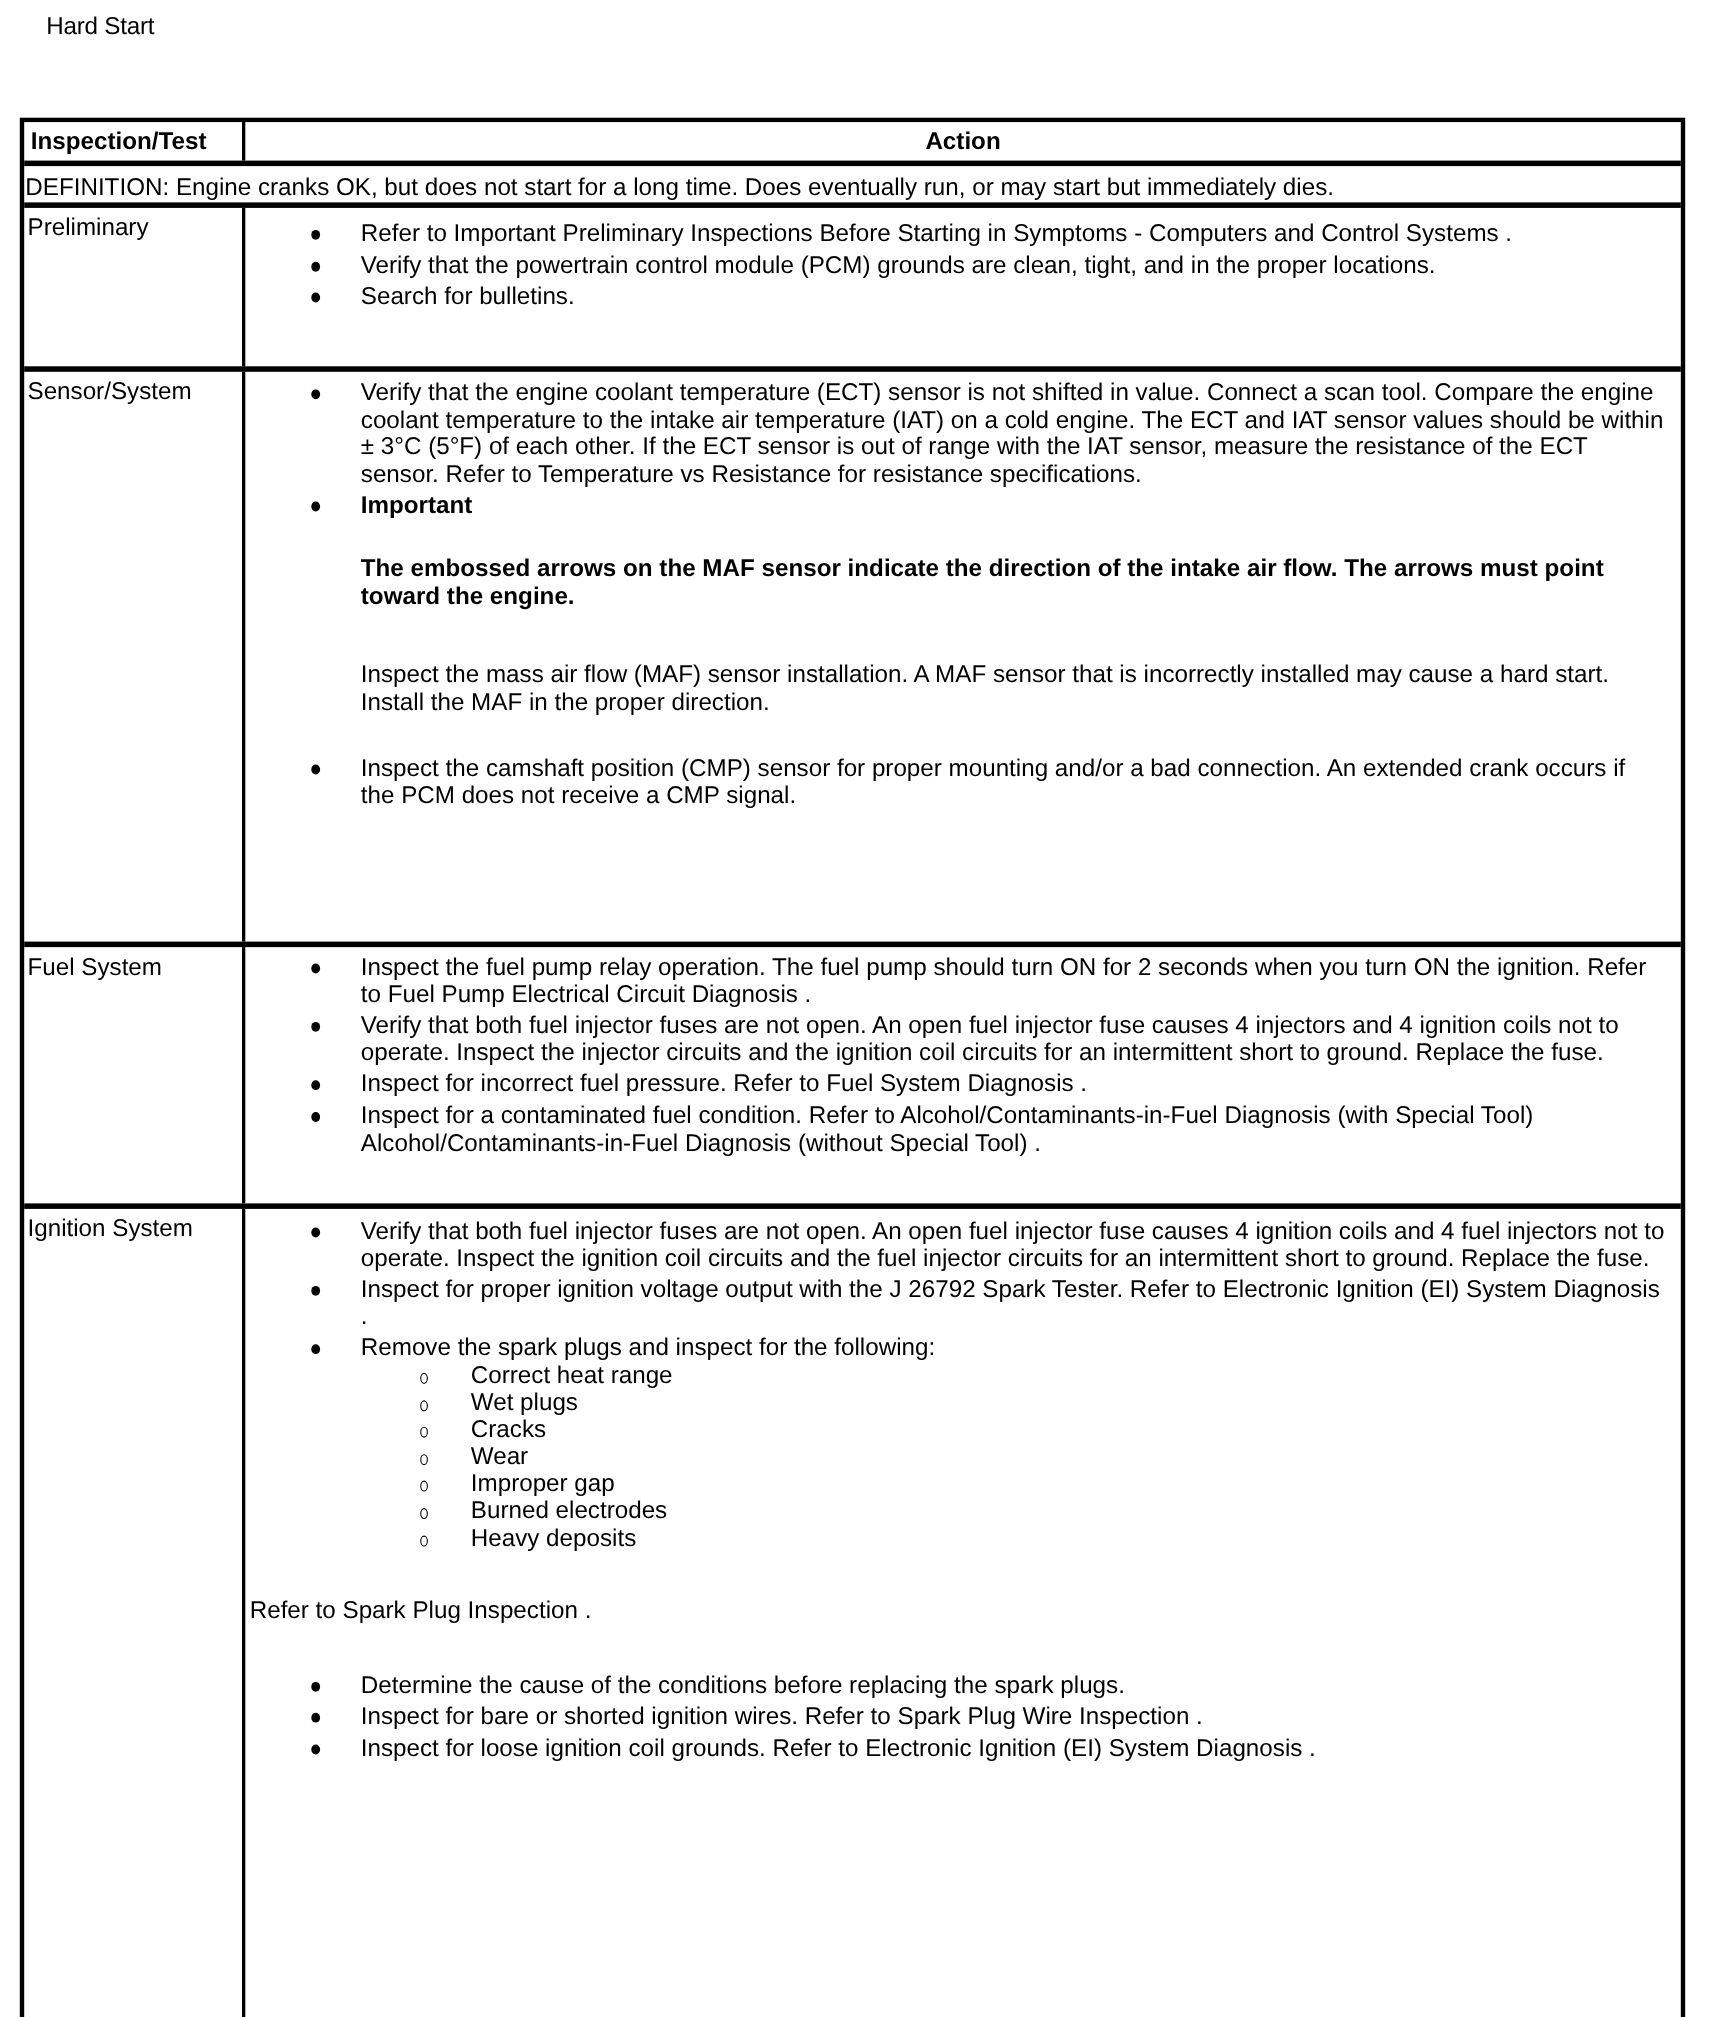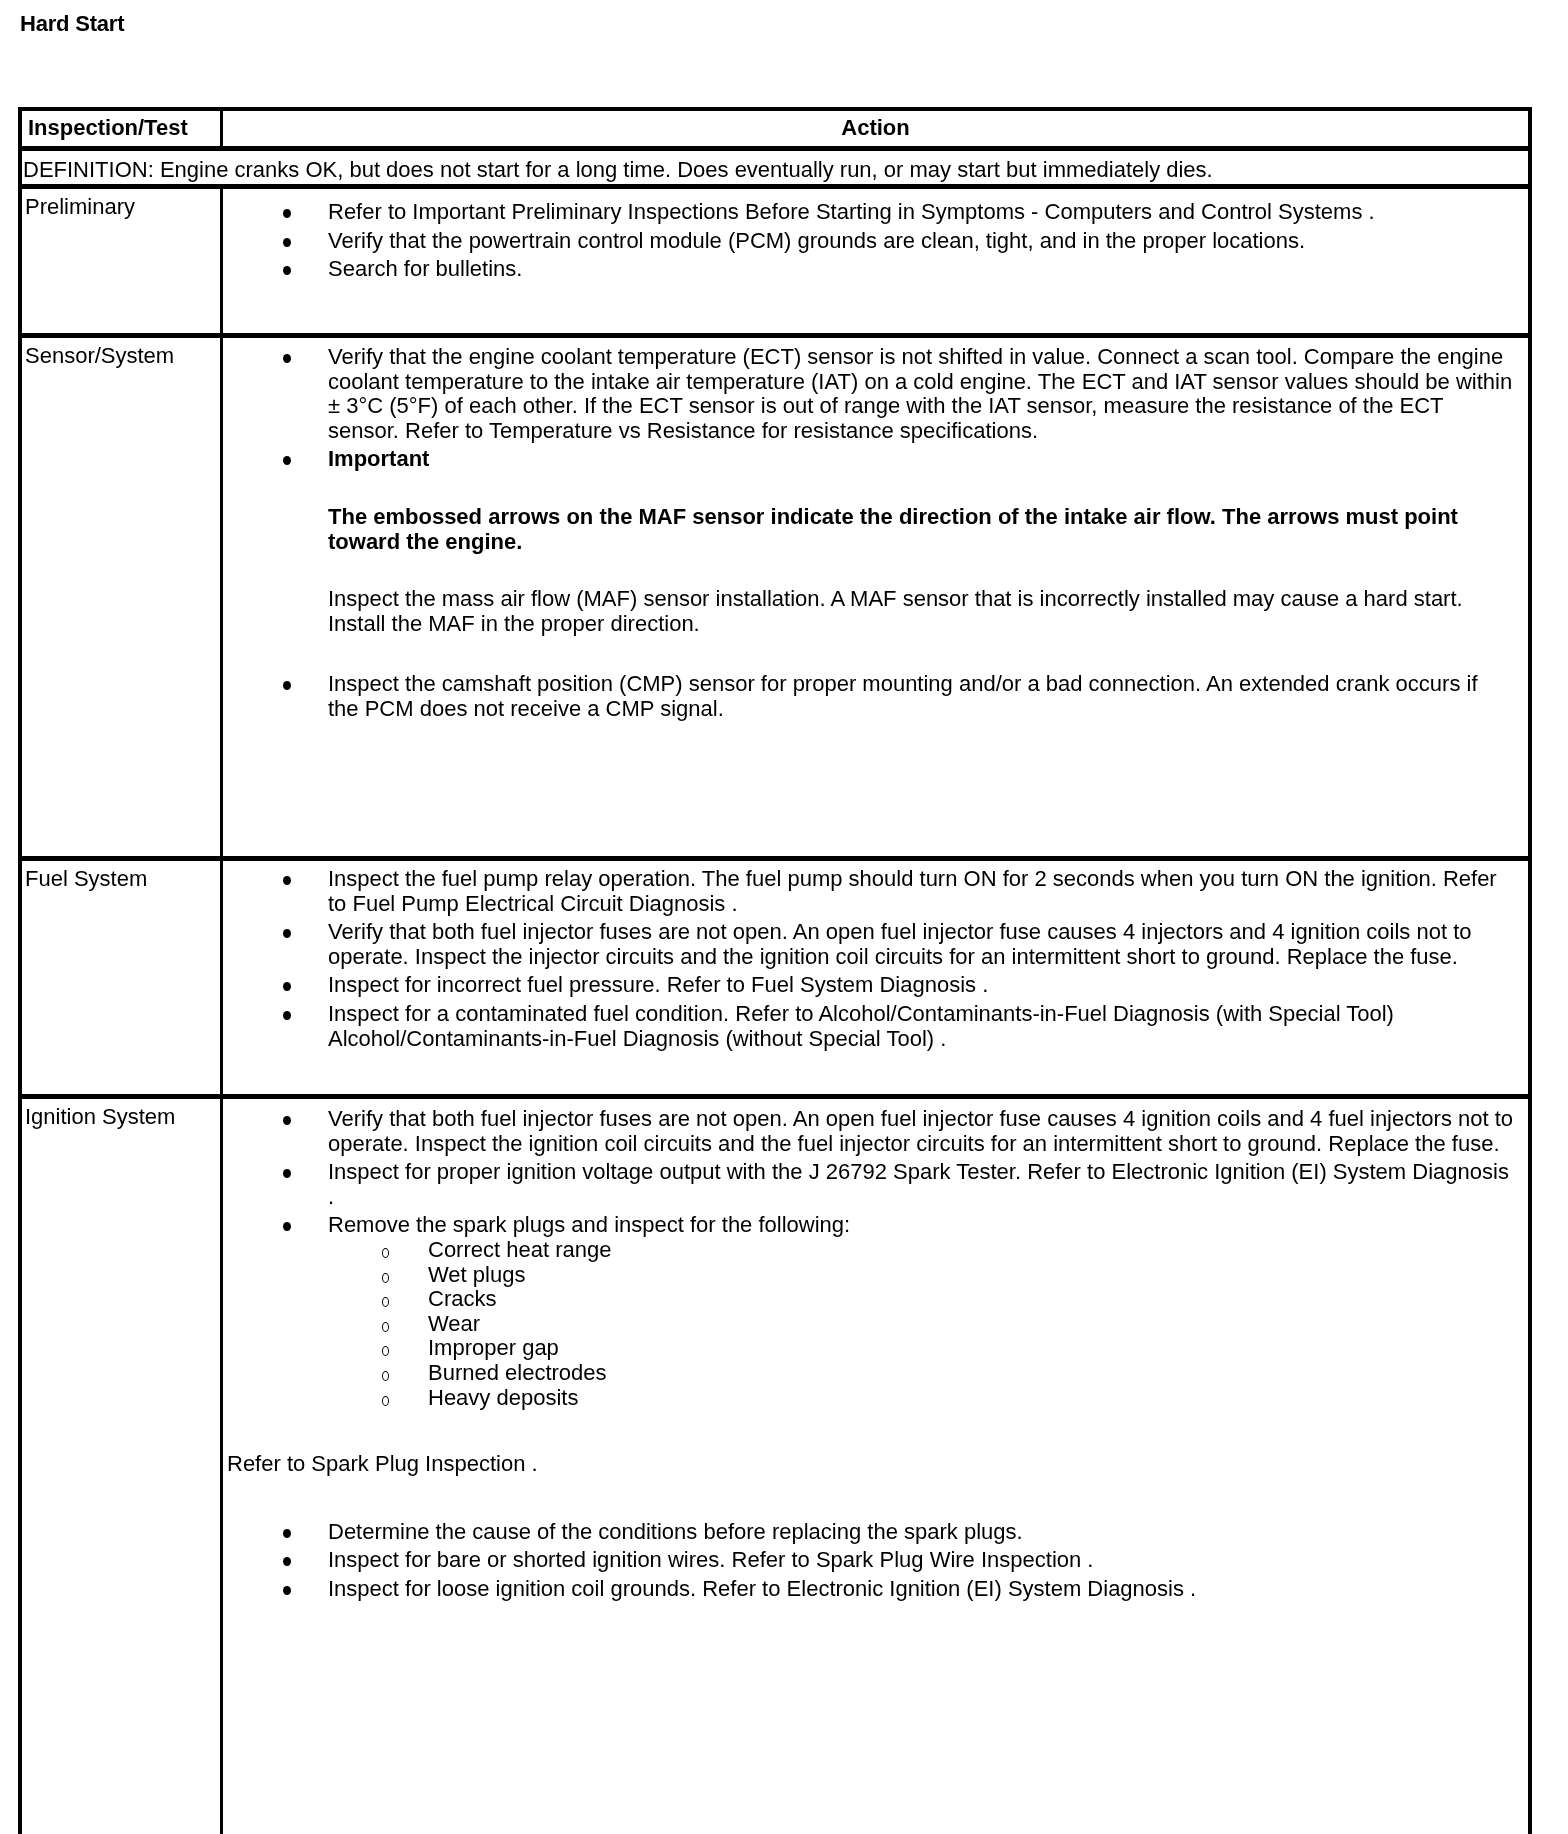--- a/index.html
+++ b/index.html
@@ -1,22 +1,22 @@
 <!DOCTYPE html>
 <html><head>
 <meta charset="utf-8">
 <style>
   html, body { margin: 0; padding: 0; background: #ffffff; }
   body {
     width: 1568px; height: 1834px; position: relative; overflow: hidden;
     font-family: "Liberation Sans", sans-serif; color: #000;
   }
   .doc-title {
-    position: absolute; left: 20px; top: 11px;
-    font-size: 22px; font-weight: bold; letter-spacing: -0.2px;
+    position: absolute; left: 42px; top: 11px;
+    font-size: 22px; font-weight: normal; letter-spacing: -0.2px;
   }
   .tbl {
     position: absolute; left: 18px; top: 107px; width: 1514px;
     border: 4px solid #000; box-sizing: border-box;
   }
   .row { position: relative; display: flex; box-sizing: border-box; }
   .row + .row { border-top: 5px solid #000; }
   .c1 {
     width: 201px; flex: 0 0 201px; border-right: 3px solid #000;
     box-sizing: border-box; font-size: 22px; padding: 5px 0 0 3px; line-height: 26px;
@@ -71,21 +71,21 @@
   </div>
 
   <div class="row r-sen">
     <div class="c1">Sensor/System</div>
     <div class="c2" style="padding-top:7px; line-height:24.6px;">
       <ul class="blist">
         <li class="item" style="padding-right:14px;"><span class="dot" style="top:9px"></span><span>Verify that the engine coolant temperature (ECT) sensor is not shifted in value. Connect a scan tool. Compare the engine coolant temperature to the intake air temperature (IAT) on a cold engine. The ECT and IAT sensor values should be within ± 3°C (5°F) of each other. If the ECT sensor is out of range with the IAT sensor, measure the resistance of the ECT sensor. Refer to Temperature vs Resistance for resistance specifications.</span></li>
         <li class="item bold" style="margin-top:4px;"><span class="dot" style="top:9px"></span><span>Important</span></li>
       </ul>
       <div class="plain bold" style="margin-top:33px;">The embossed arrows on the MAF sensor indicate the direction of the intake air flow. The arrows must point toward the engine.</div>
-      <div class="plain" style="margin-top:33px;">Inspect the mass air flow (MAF) sensor installation. A MAF sensor that is incorrectly installed may cause a hard start. Install the MAF in the proper direction.</div>
+      <div class="plain" style="margin-top:47px;">Inspect the mass air flow (MAF) sensor installation. A MAF sensor that is incorrectly installed may cause a hard start. Install the MAF in the proper direction.</div>
       <ul class="blist" style="margin-top:36px;">
         <li class="item"><span class="dot" style="top:9px"></span><span>Inspect the camshaft position (CMP) sensor for proper mounting and/or a bad connection. An extended crank occurs if the PCM does not receive a CMP signal.</span></li>
       </ul>
     </div>
   </div>
 
   <div class="row r-fuel">
     <div class="c1">Fuel System</div>
     <div class="c2" style="padding-top:6px; line-height:24.6px;">
       <ul class="blist">

